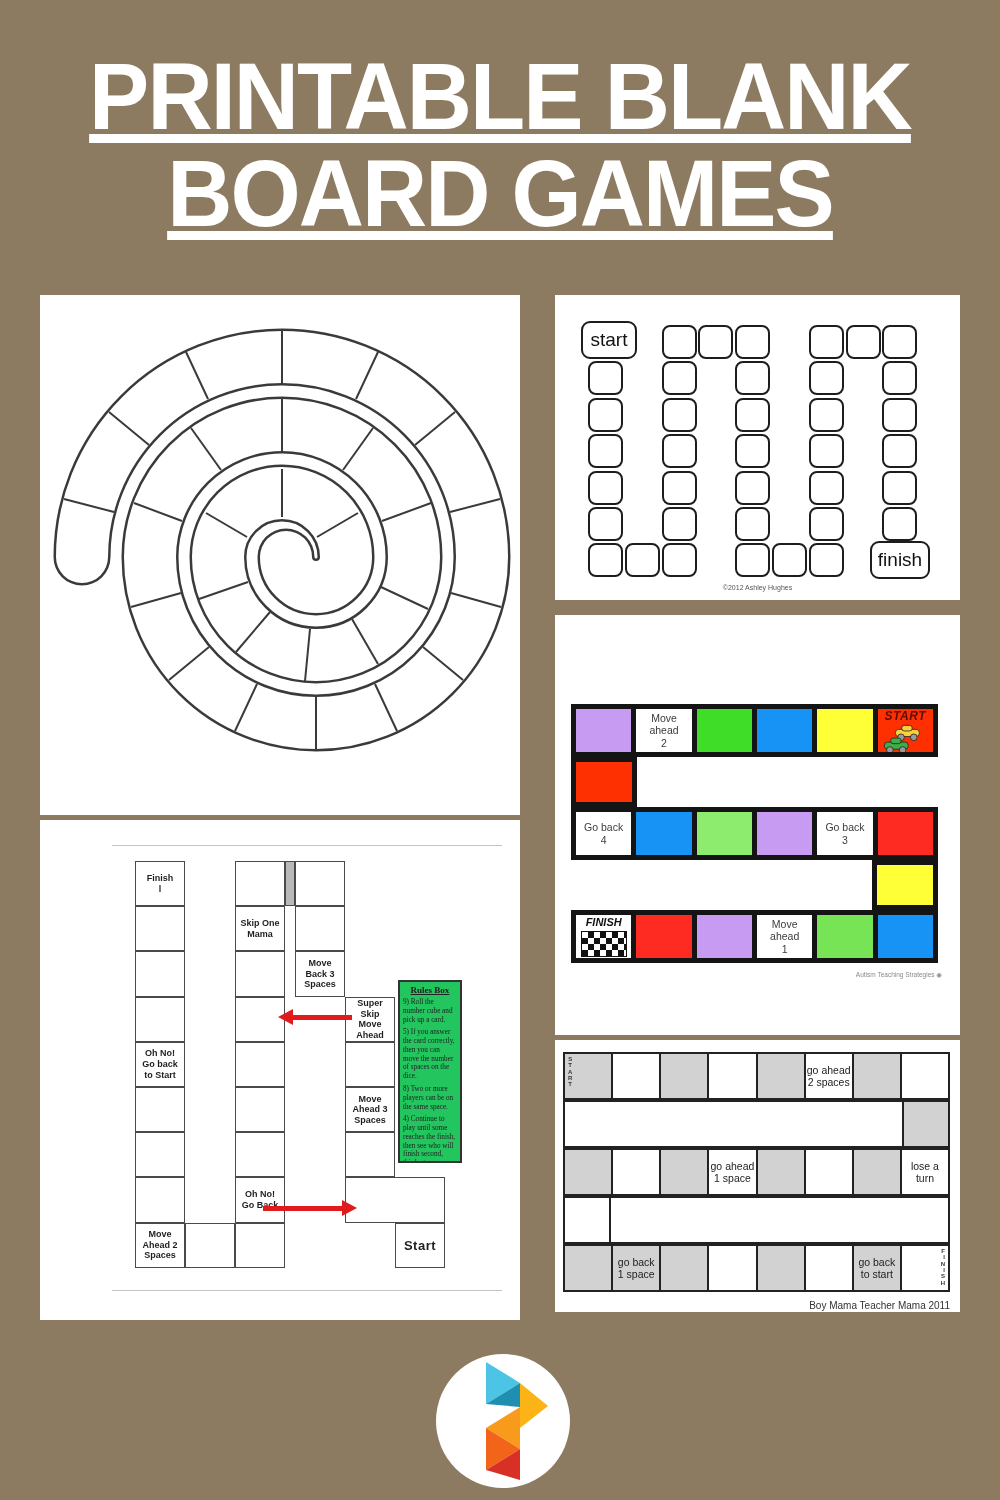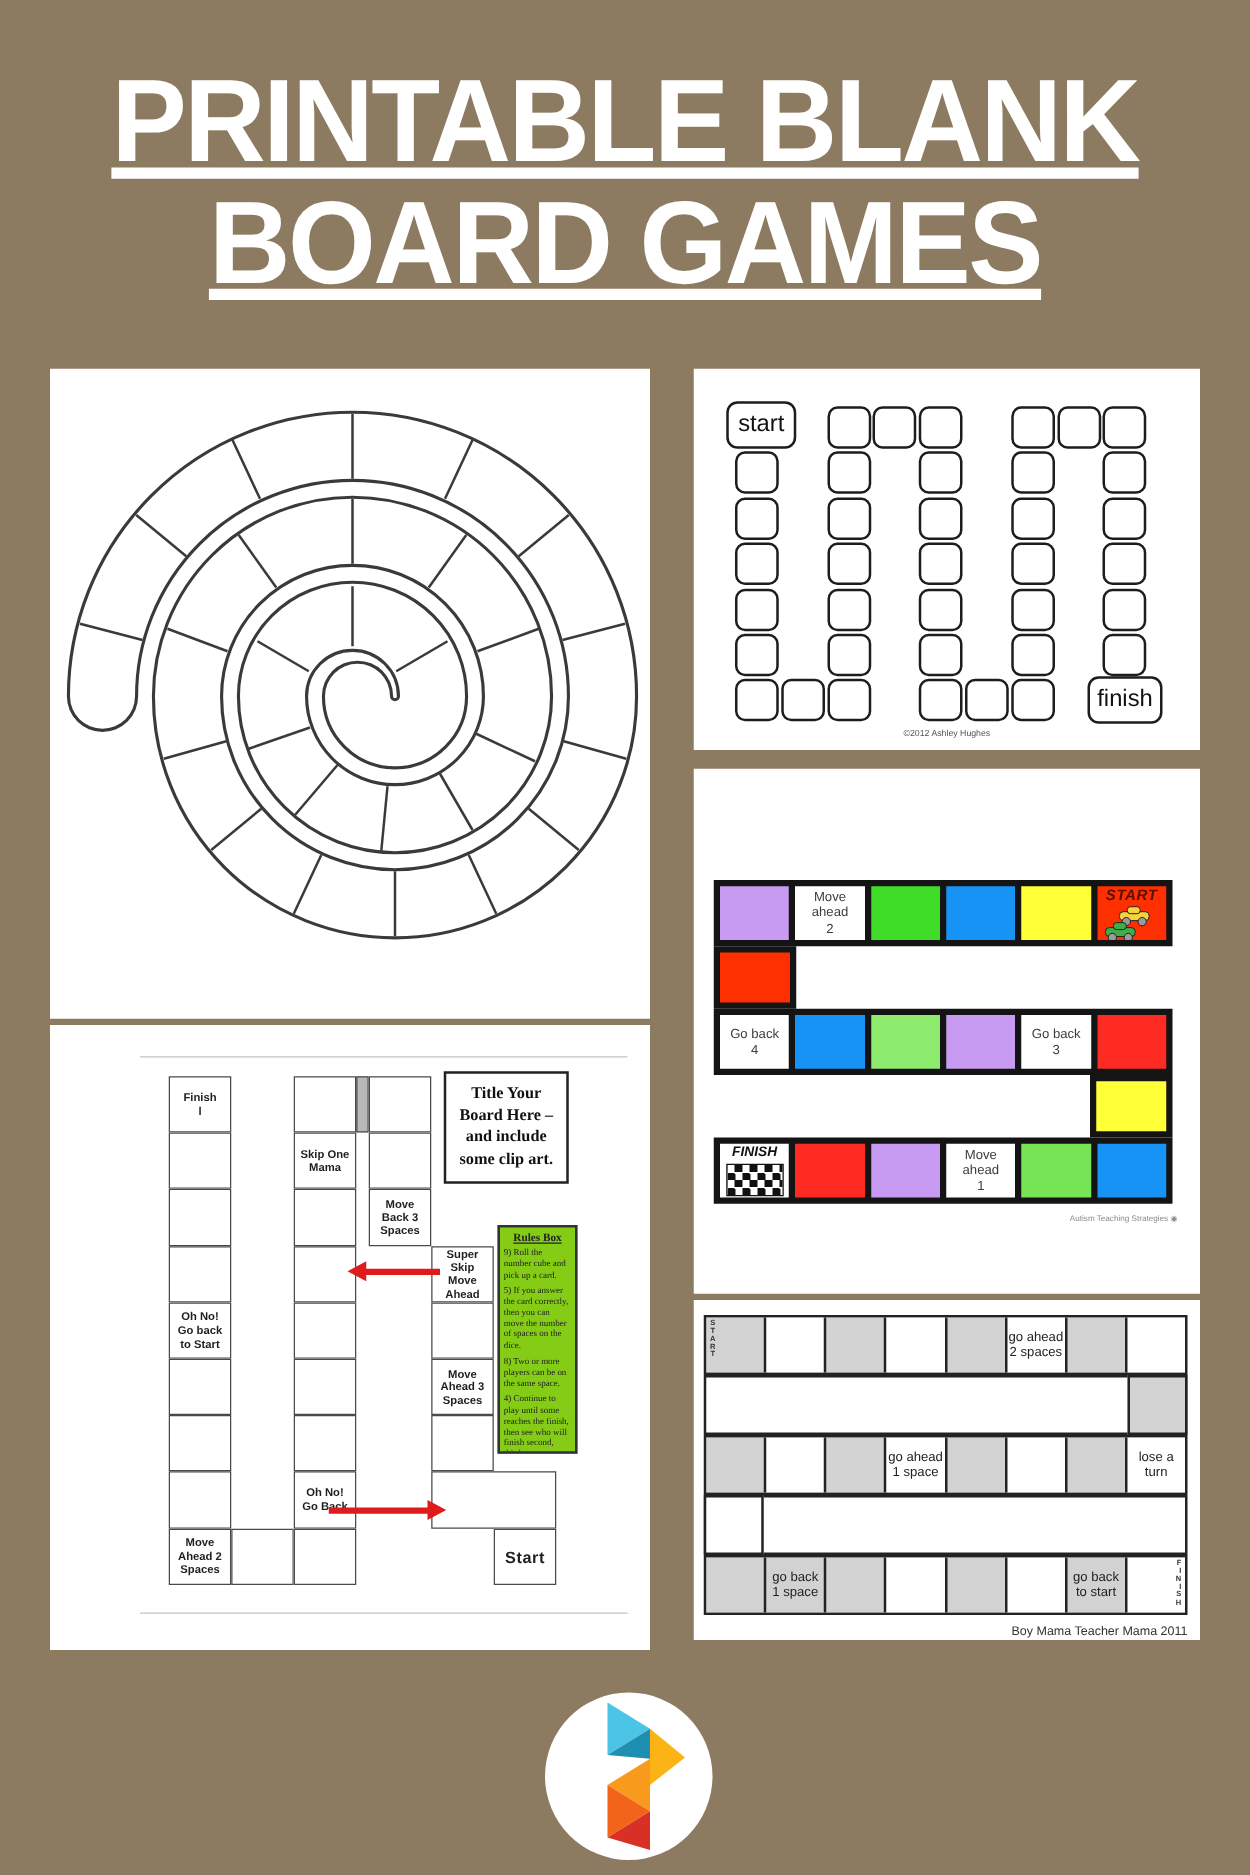--- a/index.html
+++ b/index.html
@@ -43,21 +43,21 @@
   
   .rule-line{position:absolute;left:72px;width:390px;height:1px;background:#c4c4c4;}
   .wcell{position:absolute;box-sizing:border-box;background:#fff;border:1.5px solid #4a4a4a;
          display:flex;align-items:center;justify-content:center;text-align:center;
          font-weight:bold;font-size:9px;line-height:1.18;white-space:pre-line;color:#1f1f1f;}
   .wcell-start{font-size:13px;letter-spacing:.5px;}
   .wtitle{position:absolute;left:315px;top:37px;width:100px;height:90px;box-sizing:border-box;
           border:2px solid #222;padding:6px 4px;text-align:center;
           font-family:"Liberation Serif",serif;font-weight:bold;font-size:13px;line-height:1.35;color:#111;}
   .wrules{position:absolute;left:358px;top:160px;width:64px;height:183px;box-sizing:border-box;
-          border:2px solid #333;background:#84cc16;padding:3px 3px;overflow:hidden;
+          border:2px solid #333;background:#22c55e;padding:3px 3px;overflow:hidden;
           font-family:"Liberation Serif",serif;font-size:7.2px;line-height:1.22;color:#222;}
   .wrules h4{margin:0 0 2px 0;text-align:center;font-size:9px;text-decoration:underline;}
   .wrules p{margin:0 0 4px 0;}
   .arrow{position:absolute;height:16px;}
   .arrow .shaft{position:absolute;top:6px;height:5px;background:#e01b1b;}
   .arrow .head{position:absolute;top:0;width:0;height:0;border-top:8px solid transparent;
                border-bottom:8px solid transparent;}
   
   .gband{position:absolute;left:8px;width:387px;height:48px;box-sizing:border-box;border:2px solid #222;}
   .gband-cells{display:flex;width:100%;height:100%;background:#222;gap:2px;}
@@ -263,21 +263,20 @@
 Move
 Ahead</div>
         <div class="wcell" style="left: 305px; top: 221.8px; width: 50px; height: 45.2px;"></div>
         <div class="wcell" style="left: 305px; top: 267px; width: 50px; height: 45.2px;">Move
 Ahead 3
 Spaces</div>
         <div class="wcell" style="left: 305px; top: 312.2px; width: 50px; height: 45.2px;"></div>
         <div class="wcell" style="left: 305px; top: 357.4px; width: 100px; height: 45.2px;"></div>
         <div class="wcell wcell-start" style="left: 355px; top: 402.6px; width: 50px; height: 45.2px;">Start</div>
       </div>
-    <div class="wtitle">Title Your Board Here – and include some clip art.</div>
     <div class="wrules">
       <h4>Rules Box</h4>
       <div id="rules-list">
           <p>9) Roll the number cube and pick up a card.</p>
           <p>5) If you answer the card correctly, then you can move the number of spaces on the dice.</p>
           <p>8) Two or more players can be on the same space.</p>
           <p>4) Continue to play until some reaches the finish, then see who will finish second, third, etc.</p>
         </div>
     </div>
     <div class="arrow" style="left:238px;top:189px;width:74px">

